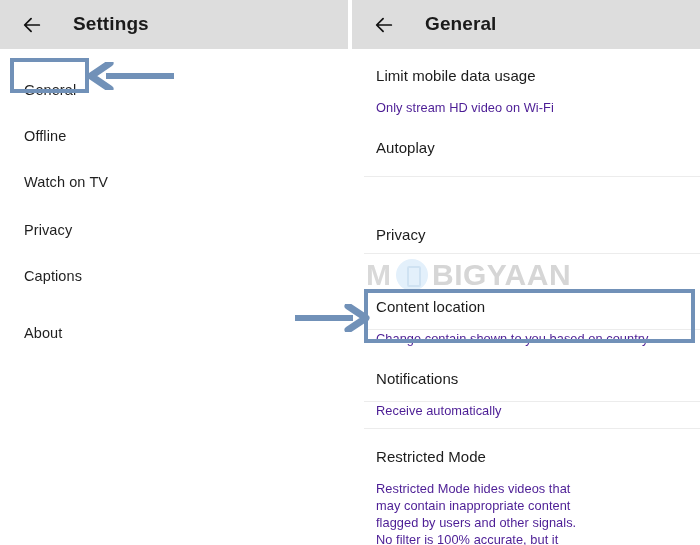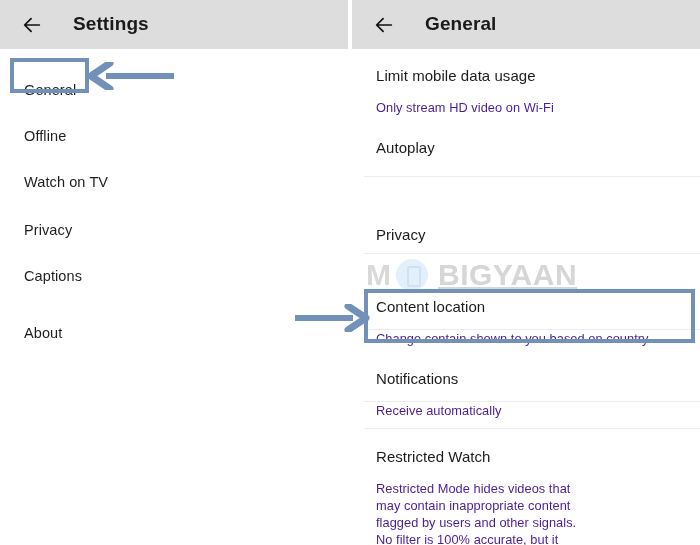--- a/index.html
+++ b/index.html
@@ -254,33 +254,33 @@
         <div class="row-text">
           <div class="row-title">Notifications</div>
           <div class="row-sub">Receive automatically</div>
         </div>
       </div>
 
       <div class="divider" style="top:379px"></div>
 
       <div class="row" style="top:398px">
         <div class="row-text">
-          <div class="row-title">Restricted Watch</div>
+          <div class="row-title">Restricted Mode</div>
           <div class="row-sub wrap-restricted">Restricted Mode hides videos that may contain inappropriate content flagged by users and other signals. No filter is 100% accurate, but it should help you avoid most inappropriate content.</div>
         </div>
       </div>
 
     </div>
   </div>
 
   <div class="watermark">
     <div class="wm-text wm-m" style="left:0;">M</div>
     <div class="wm-badge"></div>
     <div class="wm-phone"></div>
-    <div class="wm-text wm-gy" style="left:72px;text-decoration:underline;">BIGYAAN</div>
+    <div class="wm-text wm-gy" style="left:66px;">BIGYAAN</div>
   </div>
 
   <div class="hl-box" style="left:10px; top:58px; width:79px; height:35px; border-width:4px; border-color:#7191b8;"></div>
 
   <div class="hl-box" style="left:364px; top:289px; width:331px; height:54px; border-width:4px; border-color:#7191b8;"></div>
 
   <div class="anno-arrow" style="left:86px; top:62px;">
     <svg width="90" height="28" viewBox="0 0 90 28" aria-hidden="true">
       <path d="M88 14 L20 14" stroke="#7191b8" stroke-width="6" stroke-linecap="butt" fill="none"></path>
       <path d="M24 1 L5 14 L24 27" stroke="#7191b8" stroke-width="7" fill="none" stroke-linecap="round" stroke-linejoin="round"></path>

